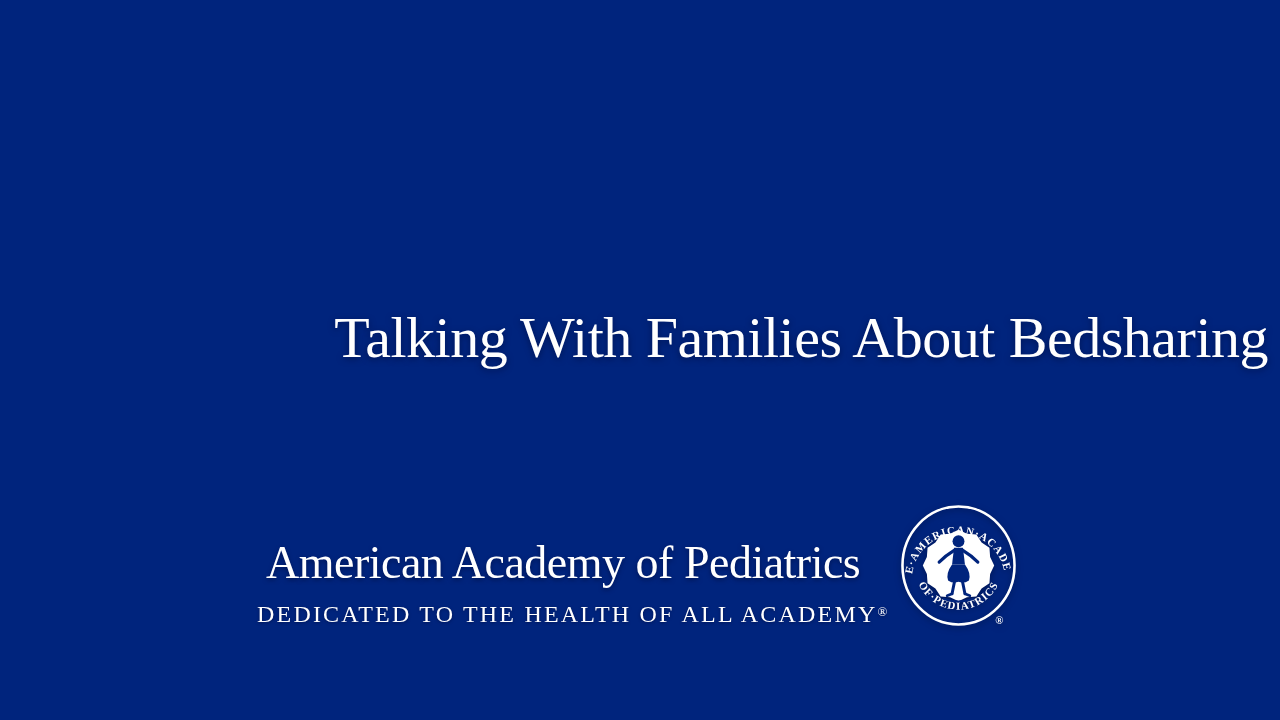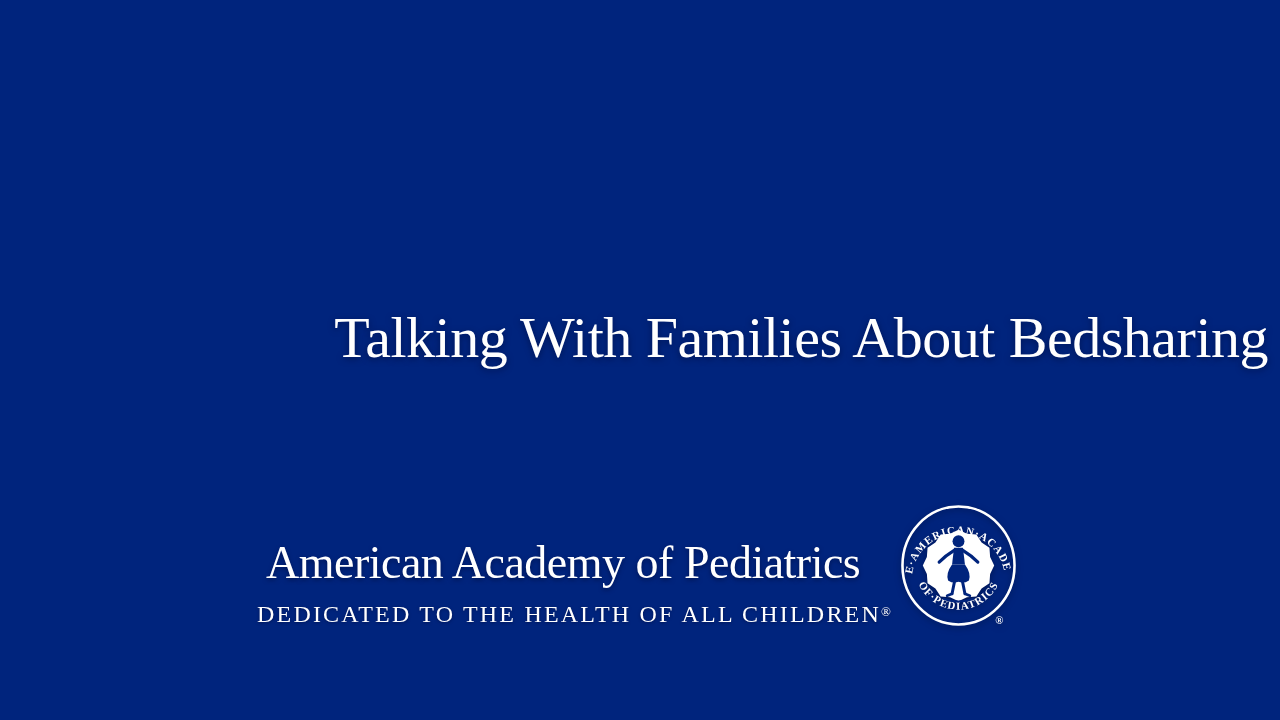--- a/index.html
+++ b/index.html
@@ -60,21 +60,21 @@
 <body>
 
 <div class="frame">
 
   <h1 class="title">Talking With Families About Bedsharing</h1>
 
   <div>
 
     <p class="wordmark">American Academy of Pediatrics</p>
 
-    <p class="tagline"><span>DEDICATED TO THE HEALTH OF ALL CHILDREN</span><sup>®</sup></p>
+    <p class="tagline"><span>DEDICATED TO THE HEALTH OF ALL ACADEMY</span><sup>®</sup></p>
 
     <svg class="seal" viewBox="0 0 120 124" xmlns="http://www.w3.org/2000/svg">
       <defs>
         <path id="arcTop" d="M 13.5 70 A 47 47 0 0 1 106.5 70"></path>
         <path id="arcBot" d="M 20 81.5 A 44.5 44.5 0 0 0 100 81.5"></path>
       </defs>
 
       <ellipse class="ring" cx="60" cy="62" rx="56.5" ry="59.5"></ellipse>
 
       <text class="arc-text" text-anchor="middle">

